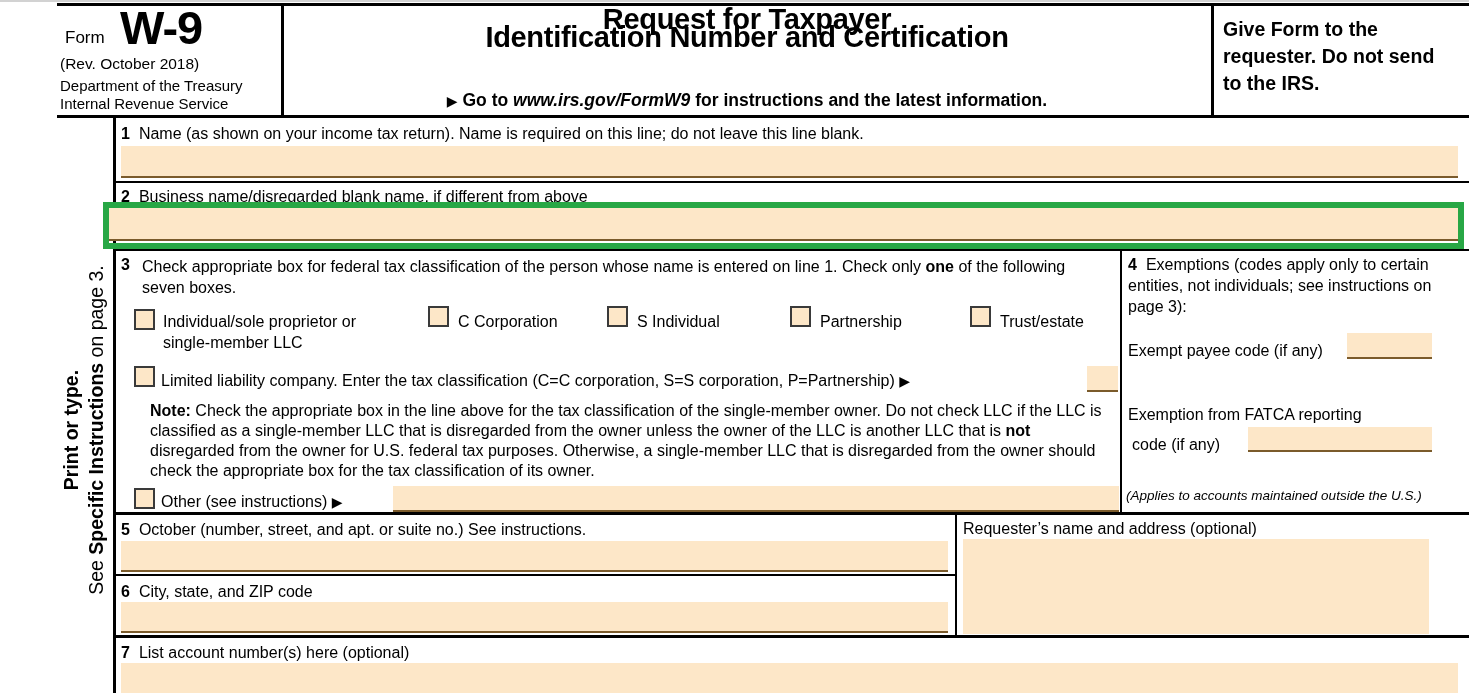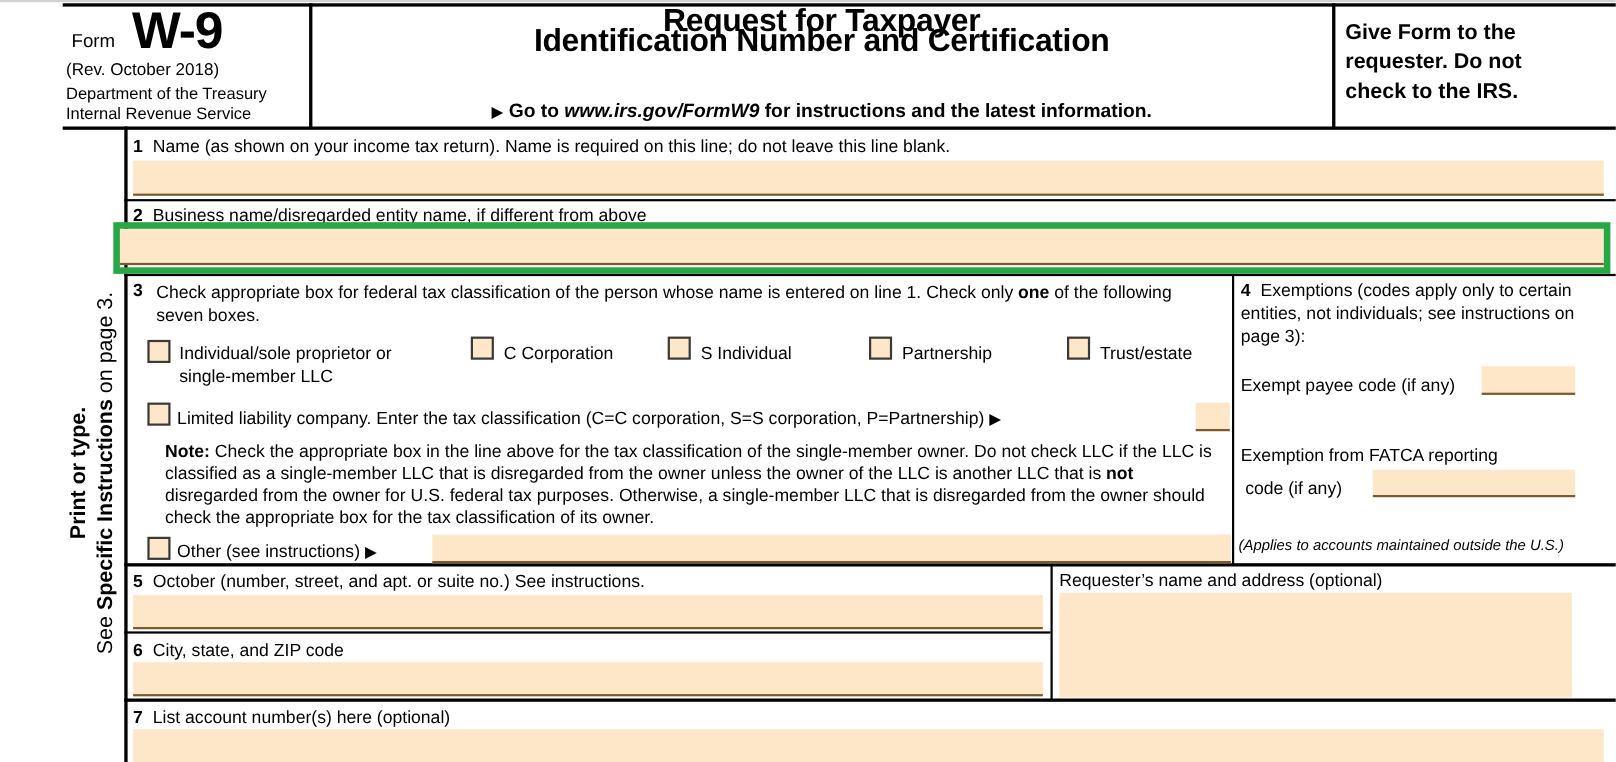--- a/index.html
+++ b/index.html
@@ -49,21 +49,21 @@
   <div class="abs smalltxt" style="left:60px;top:77px;">Department of the Treasury</div>
   <div class="abs smalltxt" style="left:60px;top:95px;">Internal Revenue Service</div>
 
   <div class="title" style="top:2px;">Request for Taxpayer</div>
   <div class="title" style="top:20px;">Identification Number and Certification</div>
   <div class="instr">
     <span class="arrow">▶</span>
     <span>Go to </span><span style="font-style:italic;">www.irs.gov/FormW9</span><span> for instructions and the latest information.</span>
   </div>
 
-  <div class="giveform">Give Form to the requester. Do not check to the IRS.</div>
+  <div class="giveform">Give Form to the requester. Do not send to the IRS.</div>
 
   <div class="side">
     <span style="font-weight:bold;">Print or type.</span>
     <span><span>See </span><b>Specific Instructions</b><span> on page 3.</span></span>
   </div>
 
   <div class="vline" style="left:113px;top:115px;width:3px;height:578px;"></div>
   <div class="hline" style="left:113px;top:181px;width:1356px;height:2px;"></div>
   <div class="hline" style="left:113px;top:249px;width:1356px;height:2px;"></div>
   <div class="vline" style="left:1120px;top:249px;width:2px;height:265px;"></div>
@@ -71,21 +71,21 @@
   <div class="vline" style="left:955px;top:514px;width:2px;height:123px;"></div>
   <div class="hline" style="left:113px;top:574px;width:842px;height:2px;"></div>
   <div class="hline" style="left:113px;top:635px;width:1356px;height:3px;"></div>
 
   <div class="lbl" style="left:121px;top:123px;">
     <span class="num">1</span><span>Name (as shown on your income tax return). Name is required on this line; do not leave this line blank.</span>
   </div>
   <div class="field uline" style="left:121px;top:146px;width:1337px;height:30px;"></div>
 
   <div class="lbl" style="left:121px;top:186px;">
-    <span class="num">2</span><span>Business name/disregarded entity name, if different from above</span>
+    <span class="num">2</span><span>Business name/disregarded blank name, if different from above</span>
   </div>
   <div class="field uline" style="left:109px;top:208px;width:1349px;height:31px;"></div>
   <div class="highlight"></div>
 
   <div class="abs" style="left:121px;top:256px;font-size:16px;font-weight:bold;">3</div>
   <div class="lblwrap" style="left:142px;top:256px;width:966px;">
     <span>Check appropriate box for federal tax classification of the person whose name is entered on line 1. Check only </span><b>one</b><span> of the following seven boxes.</span>
   </div>
 
   <div class="cb" style="left:134px;top:309px;"></div>

